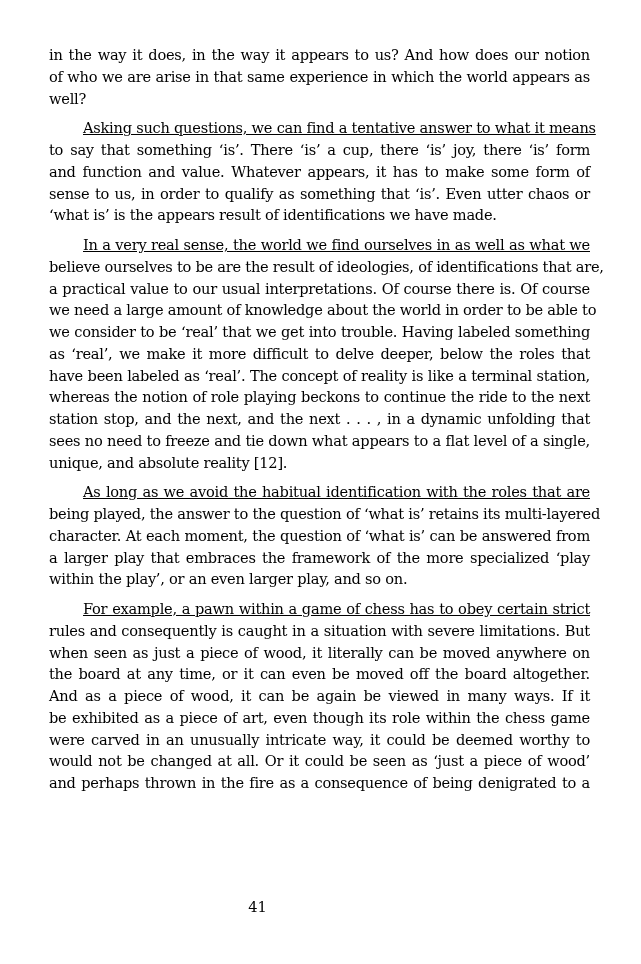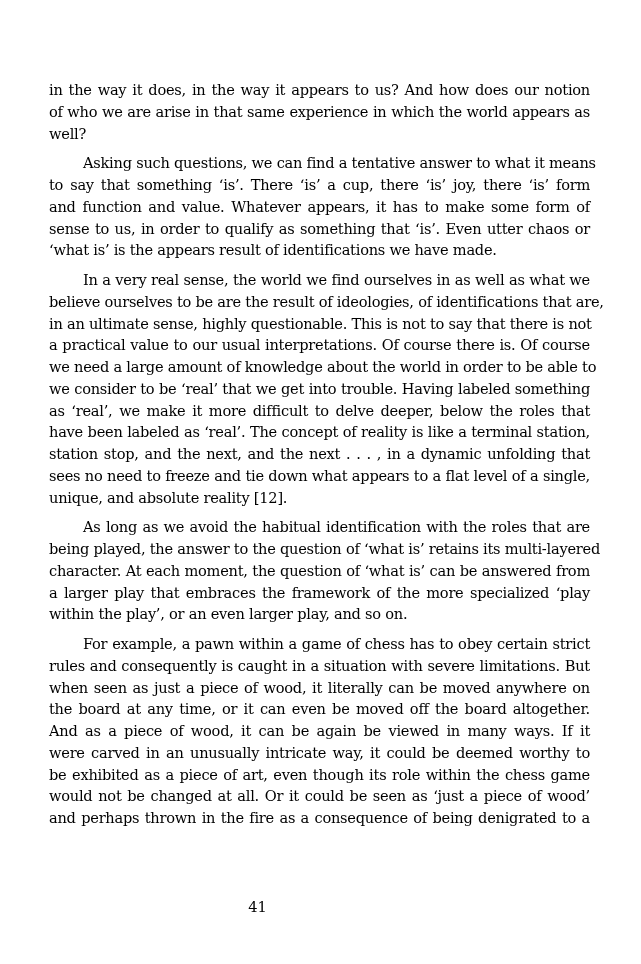--- a/index.html
+++ b/index.html
@@ -2,26 +2,25 @@
 <html><head>
 <meta charset="utf-8">
 <style>
   html, body { margin: 0; padding: 0; background: #ffffff; }
   body { width: 641px; height: 964px; position: relative; overflow: hidden; }
   .page {
     position: absolute; left: 49px; top: 44px; width: 541px;
     font-family: "DejaVu Serif", "Liberation Serif", serif;
     font-size: 14.6px; line-height: 21.75px; color: #000;
     letter-spacing: -0.25px;
-    margin-top: 35px;
   }
   .para { margin: 0 0 8px 0; text-align: justify; }
   .line { display: block; text-align: justify; text-align-last: justify; white-space: nowrap; height: 21.75px; }
   .line.last { text-align-last: left; }
-  .line.indent { padding-left: 34px; }
+  .line.indent { padding-left: 34px; text-decoration: underline; }
   .pagenum {
     position: absolute; left: 0; width: 515px; top: 898px; text-align: center;
     font-family: "DejaVu Serif", "Liberation Serif", serif; font-size: 14.6px; color: #000;
   }
 </style>
 </head>
 <body>
 
 <div class="page">
   <p class="para">
@@ -32,43 +31,43 @@
   <p class="para">
     <span class="line indent">Asking such questions, we can find a tentative answer to what it means</span>
     <span class="line">to say that something ‘is’. There ‘is’ a cup, there ‘is’ joy, there ‘is’ form</span>
     <span class="line">and function and value. Whatever appears, it has to make some form of</span>
     <span class="line">sense to us, in order to qualify as something that ‘is’. Even utter chaos or</span>
     <span class="line last">‘what is’ is the appears result of identifications we have made.</span>
   </p>
   <p class="para">
     <span class="line indent">In a very real sense, the world we find ourselves in as well as what we</span>
     <span class="line">believe ourselves to be are the result of ideologies, of identifications that are,</span>
-    <span class="line">in an ultimate sense, highly questionable. This is not to say that there is not</span>
     <span class="line">a practical value to our usual interpretations. Of course there is. Of course</span>
     <span class="line">we need a large amount of knowledge about the world in order to be able to</span>
     <span class="line">we consider to be ‘real’ that we get into trouble. Having labeled something</span>
     <span class="line">as ‘real’, we make it more difficult to delve deeper, below the roles that</span>
     <span class="line">have been labeled as ‘real’. The concept of reality is like a terminal station,</span>
+    <span class="line">whereas the notion of role playing beckons to continue the ride to the next</span>
     <span class="line">station stop, and the next, and the next . . . , in a dynamic unfolding that</span>
     <span class="line">sees no need to freeze and tie down what appears to a flat level of a single,</span>
     <span class="line last">unique, and absolute reality [12].</span>
   </p>
   <p class="para">
     <span class="line indent">As long as we avoid the habitual identification with the roles that are</span>
     <span class="line">being played, the answer to the question of ‘what is’ retains its multi-layered</span>
     <span class="line">character. At each moment, the question of ‘what is’ can be answered from</span>
     <span class="line">a larger play that embraces the framework of the more specialized ‘play</span>
     <span class="line last">within the play’, or an even larger play, and so on.</span>
   </p>
   <p class="para">
     <span class="line indent">For example, a pawn within a game of chess has to obey certain strict</span>
     <span class="line">rules and consequently is caught in a situation with severe limitations. But</span>
     <span class="line">when seen as just a piece of wood, it literally can be moved anywhere on</span>
     <span class="line">the board at any time, or it can even be moved off the board altogether.</span>
     <span class="line">And as a piece of wood, it can be again be viewed in many ways. If it</span>
+    <span class="line">be exhibited as a piece of art, even though its role within the chess game</span>
     <span class="line">were carved in an unusually intricate way, it could be deemed worthy to</span>
-    <span class="line">be exhibited as a piece of art, even though its role within the chess game</span>
     <span class="line">would not be changed at all. Or it could be seen as ‘just a piece of wood’</span>
     <span class="line">and perhaps thrown in the fire as a consequence of being denigrated to a</span>
   </p>
 </div>
 
 <div class="pagenum">41</div>
 
 </body></html>

